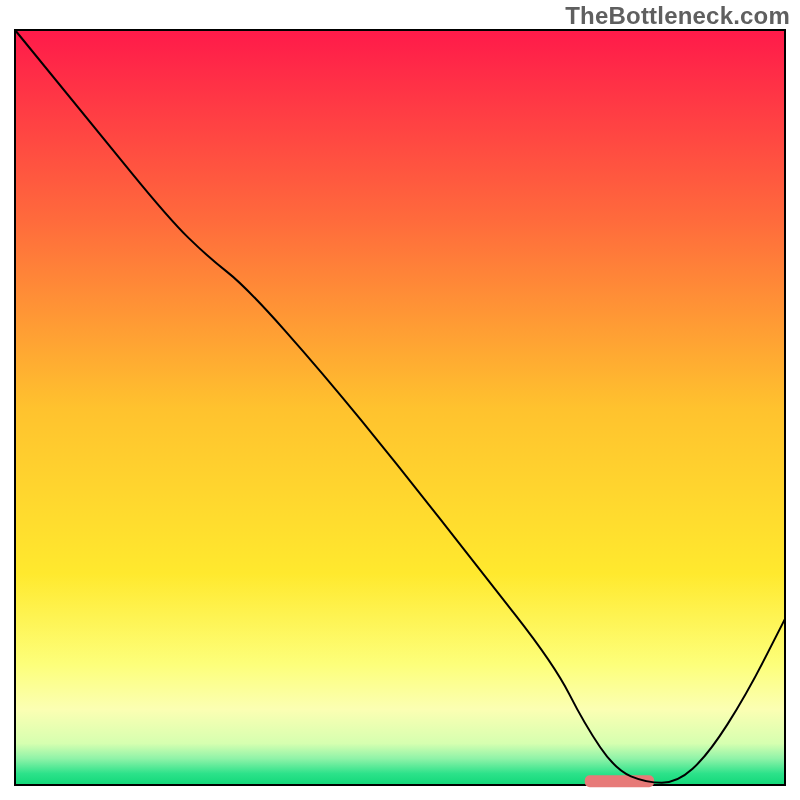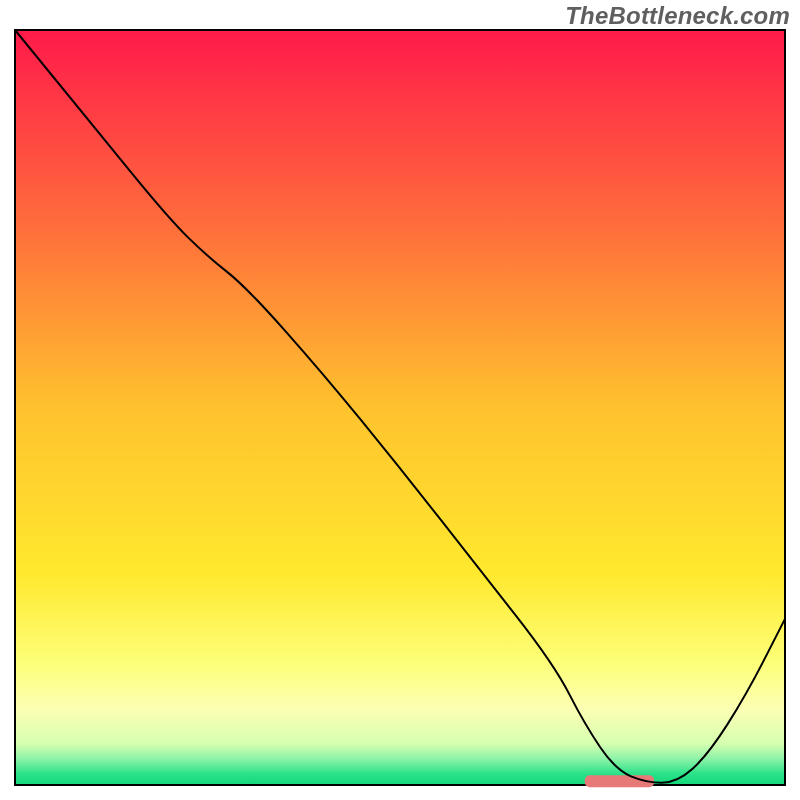--- a/index.html
+++ b/index.html
@@ -18,21 +18,20 @@
   }
   .watermark {
     position: absolute;
     top: 2px;
     right: 10px;
     font-size: 24px;
     font-weight: bold;
     color: #5f5f5f;
     letter-spacing: 0.2px;
     z-index: 3;
-    font-style: italic;
   }
   svg.plot {
     position: absolute;
     top: 0;
     left: 0;
   }
 </style>
 </head>
 <body>
 

